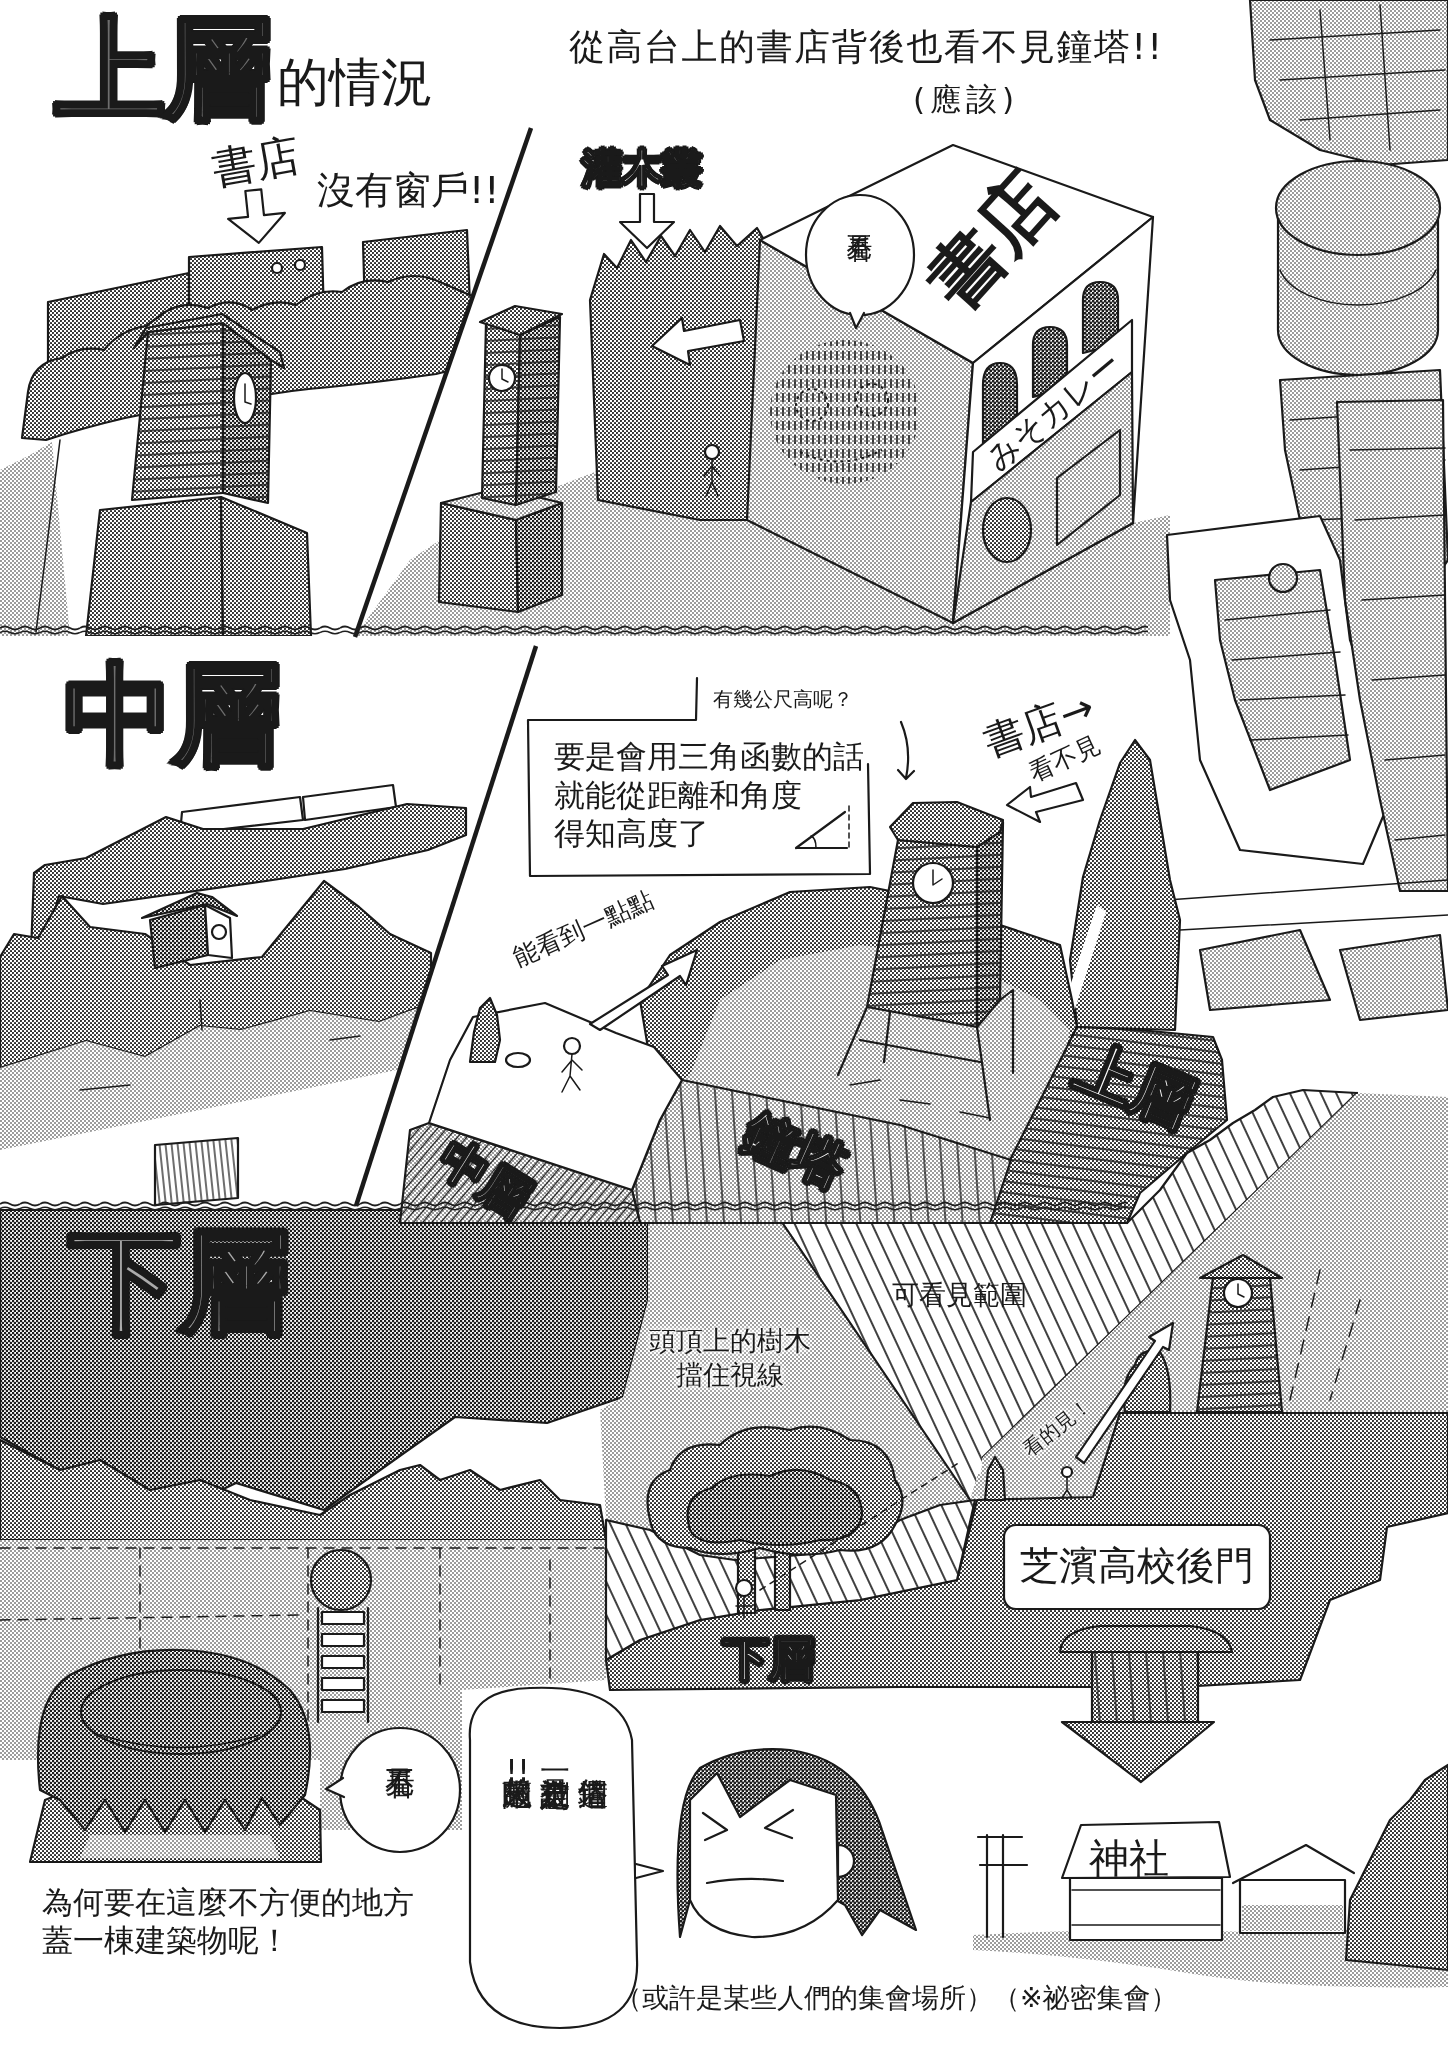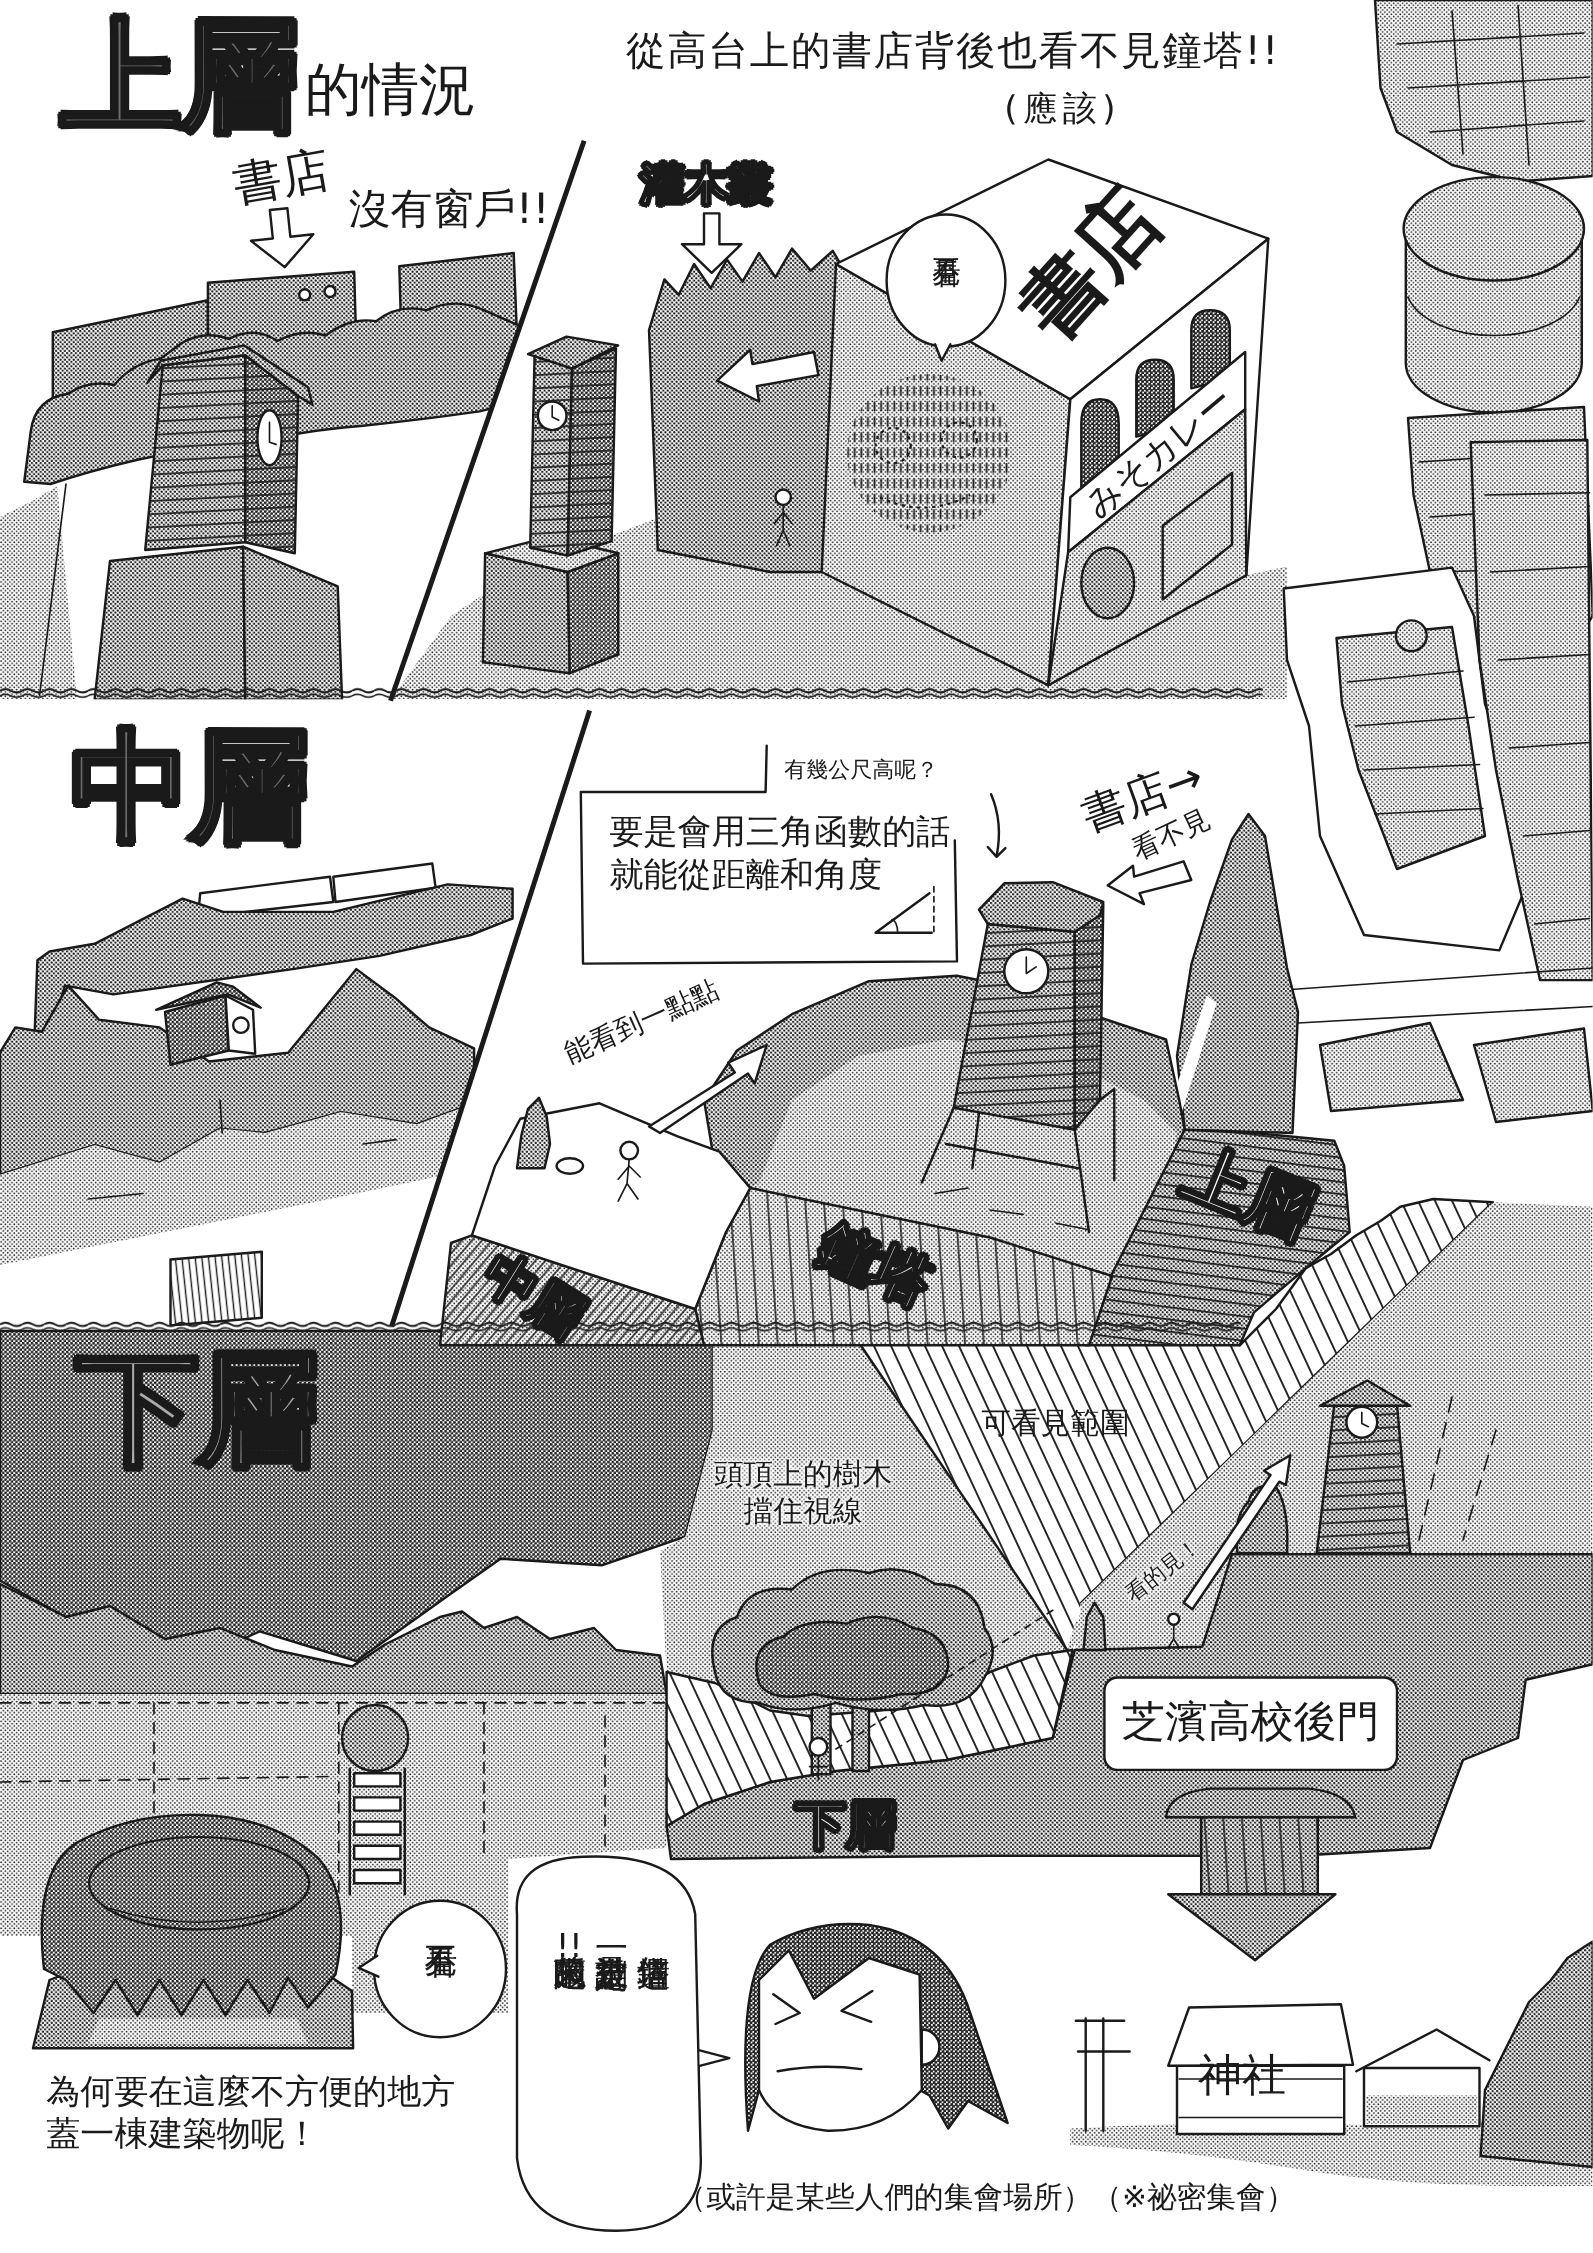--- a/index.html
+++ b/index.html
@@ -370,20 +370,21 @@
 <div class="t label-outline" style="left:582px;top:148px;font-size:40px;">灌木叢</div>
 <div class="t vert" style="left:847px;top:215px;font-size:26px;">看不見</div>
 <div class="t rot" style="left:917px;top:203px;font-size:74px;font-weight:bold;transform:rotate(-48deg);">書店</div>
 <div class="t rot" style="left:972px;top:395px;font-size:32px;transform:rotate(-40deg);">みそカレー</div>
 
 <div class="t title-big" style="left:64px;top:660px;font-size:110px;">中層</div>
 <div class="t" style="left:713px;top:689px;font-size:20px;">有幾公尺高呢？</div>
 <div class="t lines" style="left:554px;top:737px;font-size:31px;line-height:38.5px;">
   <div>要是會用三角函數的話</div>
   <div>就能從距離和角度</div>
+  <div>得知高度了</div>
 </div>
 <div class="t rot" style="left:982px;top:704px;font-size:40px;transform:rotate(-20deg);">書店→</div>
 <div class="t rot" style="left:1027px;top:746px;font-size:25px;transform:rotate(-25deg);">看不見</div>
 <div class="t rot" style="left:508px;top:916px;font-size:25px;transform:rotate(-24deg);">能看到一點點</div>
 <div class="t rot label-outline" style="left:437px;top:1154px;font-size:48px;transform:rotate(32deg);">中層</div>
 <div class="t rot label-outline" style="left:743px;top:1124px;font-size:52px;transform:rotate(24deg);">鐘塔</div>
 <div class="t rot label-outline" style="left:1075px;top:1055px;font-size:60px;transform:rotate(22deg);">上層</div>
 
 <div class="t title-big title-light" style="left:69px;top:1226px;font-size:112px;">下層</div>
 <div class="t" style="left:892px;top:1281px;font-size:27px;">可看見範圍</div>
@@ -400,15 +401,15 @@
   <span class="col">一定是被誰刻意</span>
   <span class="col"><span>隱藏起來的</span><span class="tcy">!!</span></span>
 </div>
 <div class="t lines" style="left:42px;top:1884px;font-size:31px;line-height:37.5px;">
   <div>為何要在這麼不方便的地方</div>
   <div>蓋一棟建築物呢！</div>
 </div>
 <div class="t" style="left:615px;top:1984px;font-size:27px;">
   <span>（或許是某些人們的集會場所）</span><span>（※祕密集會）</span>
 </div>
-<div class="t" style="left:1089px;top:1838px;font-size:40px;margin-top:29px;">神社</div>
+<div class="t" style="left:1089px;top:1838px;font-size:40px;">神社</div>
 
 </div>
 
 </body></html>

